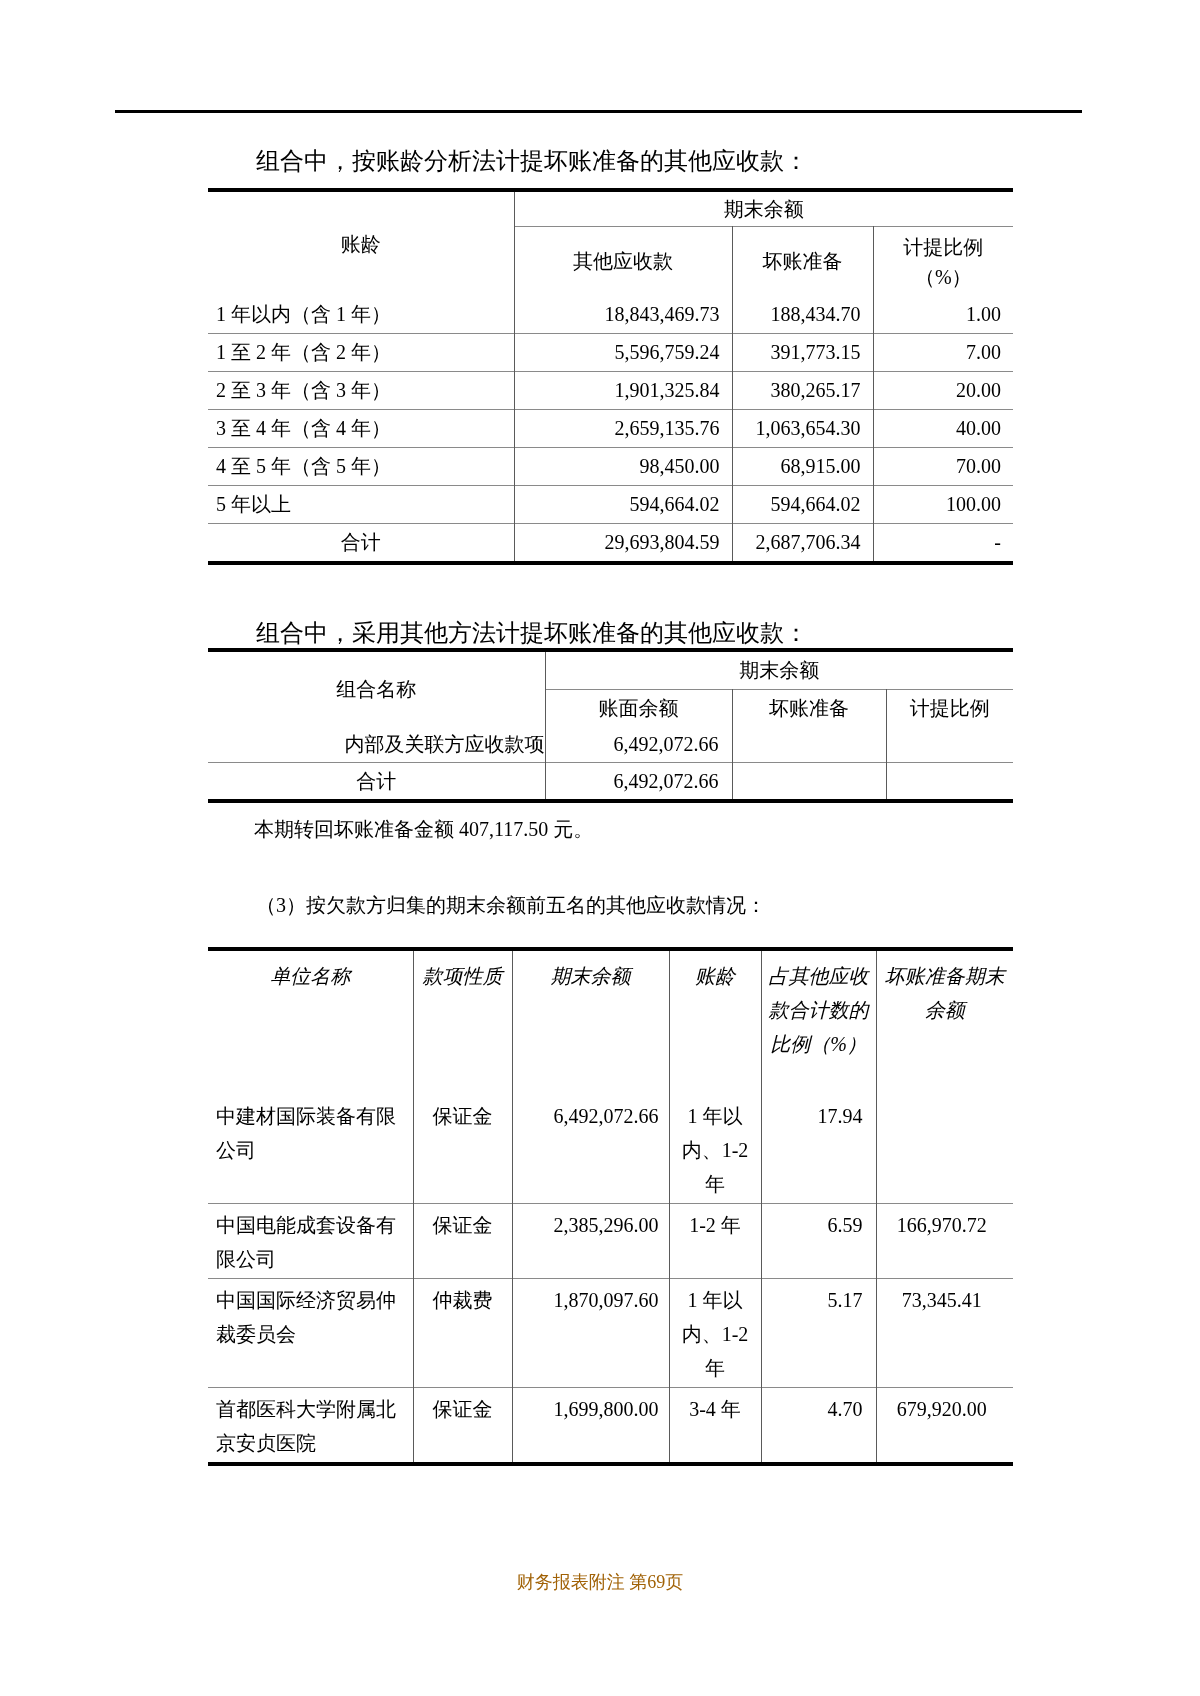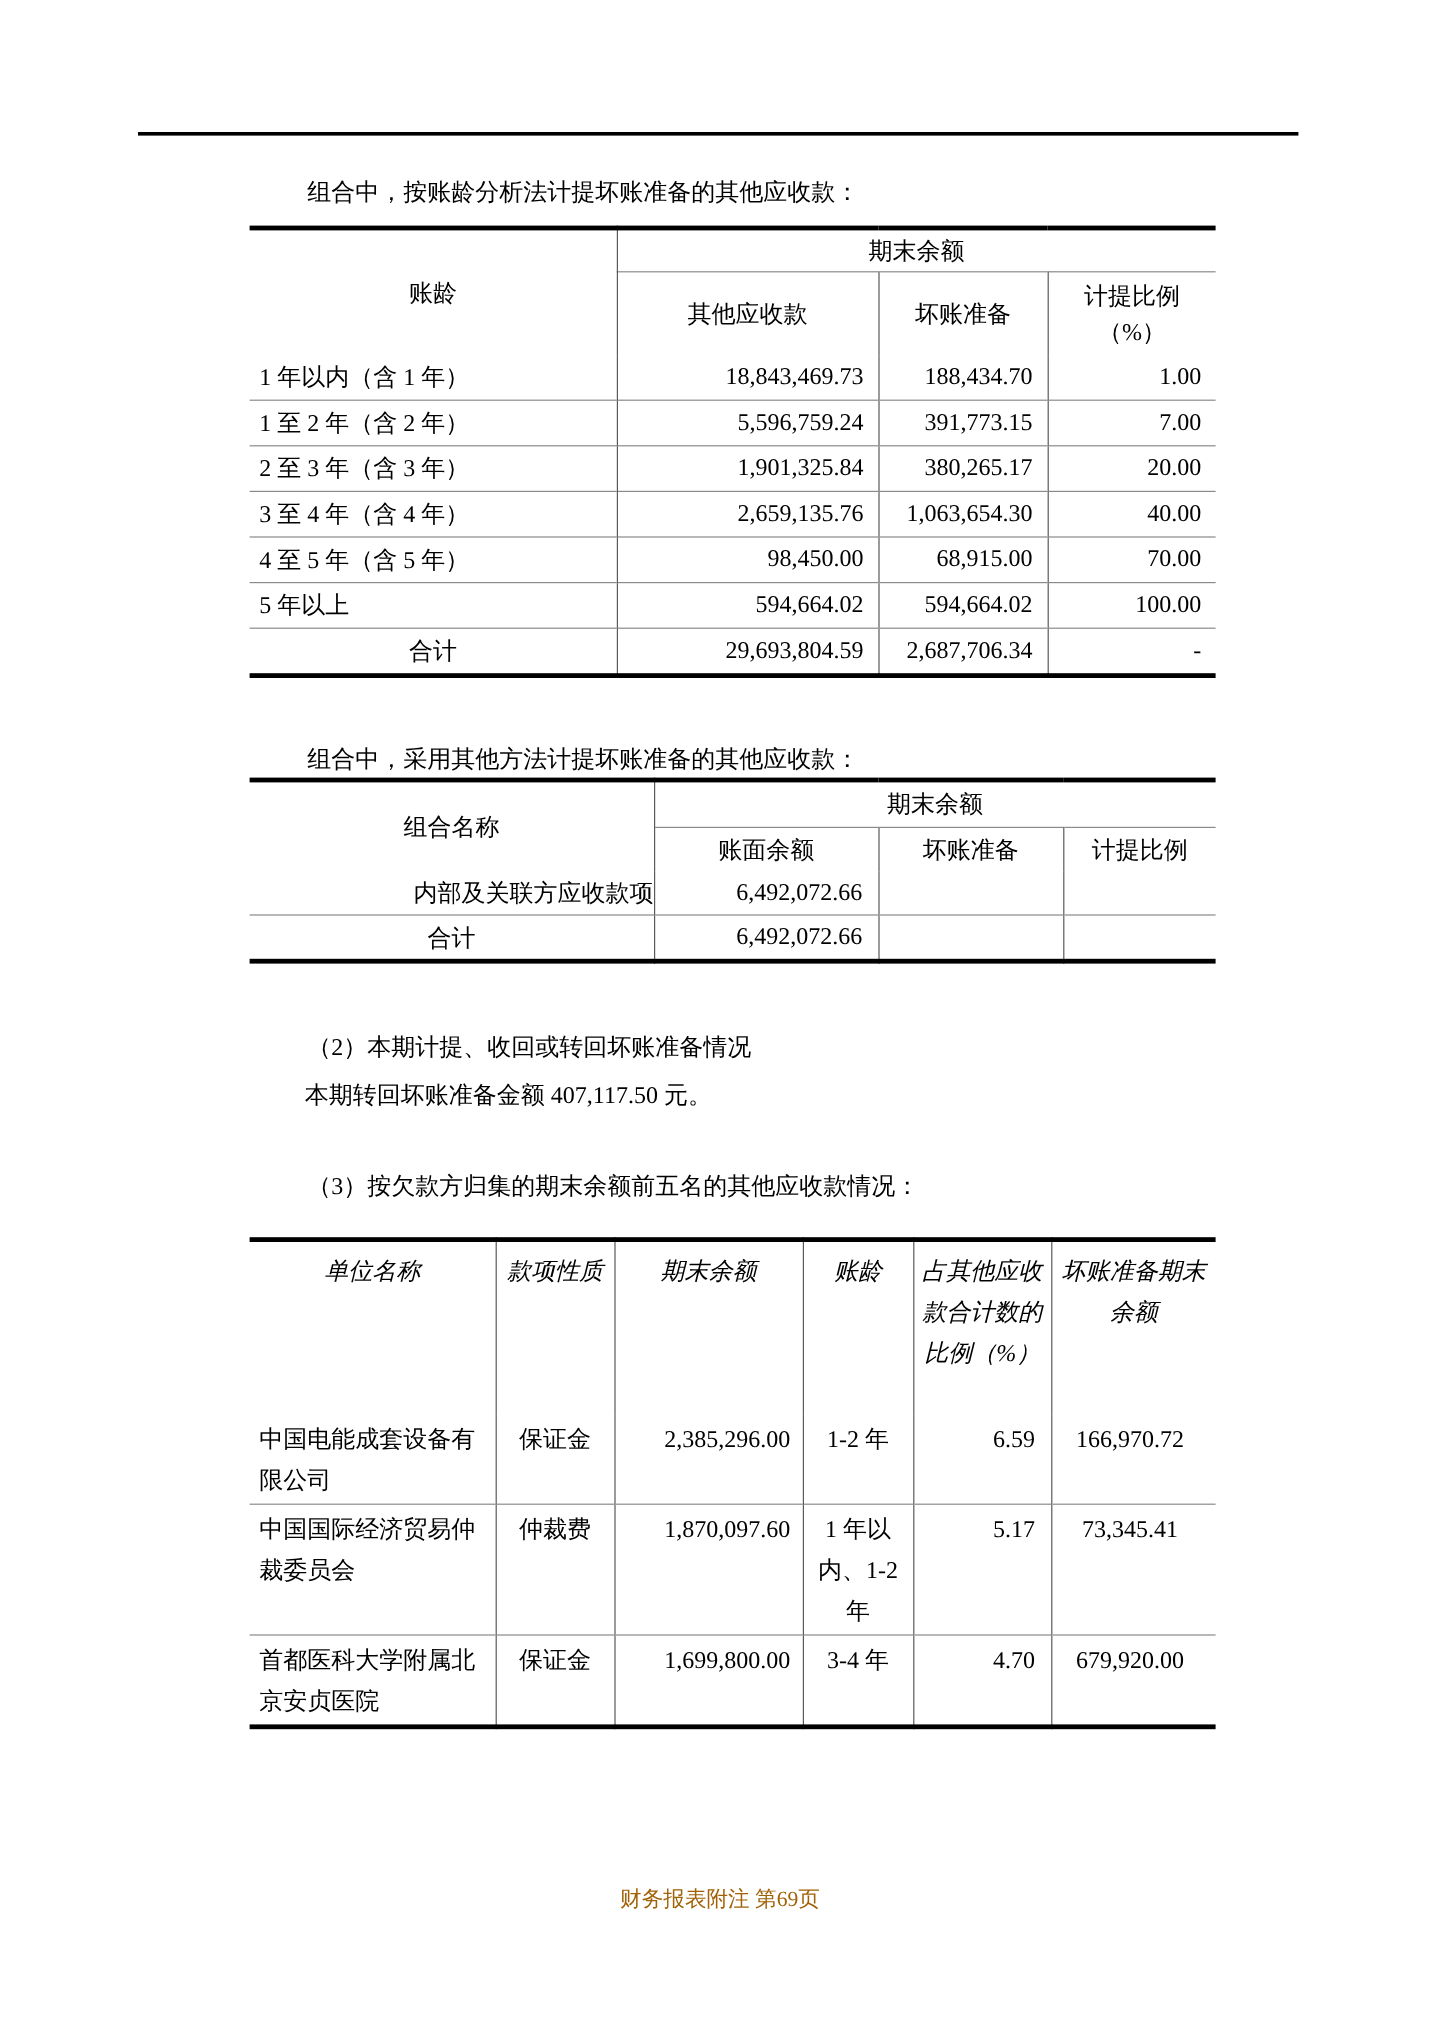--- a/index.html
+++ b/index.html
@@ -22,21 +22,21 @@
     background: #000;
   }
   .content {
     position: absolute;
     left: 208px;
     top: 0;
     width: 805px;
   }
   .tbl-title {
     margin: 0 0 0 48px;
-    font-size: 20px;
+    font-size: 24px;
     line-height: 26px;
   }
   .title-1 { margin-top: 148px; }
   .title-2 { margin-top: 55px; }
   .heading {
     margin: 0 0 0 48px;
     font-size: 20px;
     line-height: 28px;
   }
   .heading-2 { margin-top: 56px; }
@@ -221,21 +221,20 @@
         </tr>
         <tr>
           <td class="ctr">合计</td>
           <td class="num">6,492,072.66</td>
           <td class="num"></td>
           <td class="num"></td>
         </tr>
       </tbody>
     </table>
 
-    <p class="heading heading-2">（2）本期计提、收回或转回坏账准备情况</p>
     <p class="para">本期转回坏账准备金额 407,117.50 元。</p>
 
     <p class="heading heading-3">（3）按欠款方归集的期末余额前五名的其他应收款情况：</p>
 
     <table class="fin t3">
       <colgroup>
         <col style="width:205px">
           <col style="width:99px">
           <col style="width:157px">
           <col style="width:92px">
@@ -247,20 +246,28 @@
           <th>单位名称</th>
           <th>款项性质</th>
           <th>期末余额</th>
           <th>账龄</th>
           <th>占其他应收款合计数的比例（%）</th>
           <th>坏账准备期末余额</th>
         </tr>
       </thead>
       <tbody>
         <tr>
+          <td class="lbl">中建材国际装备有限公司</td>
+          <td class="ctr">保证金</td>
+          <td class="num">6,492,072.66</td>
+          <td class="ctr">1 年以内、1-2 年</td>
+          <td class="pct">17.94</td>
+          <td class="bad"></td>
+        </tr>
+        <tr>
           <td class="lbl">中国电能成套设备有限公司</td>
           <td class="ctr">保证金</td>
           <td class="num">2,385,296.00</td>
           <td class="ctr">1-2 年</td>
           <td class="pct">6.59</td>
           <td class="bad">166,970.72</td>
         </tr>
         <tr>
           <td class="lbl">中国国际经济贸易仲裁委员会</td>
           <td class="ctr">仲裁费</td>

